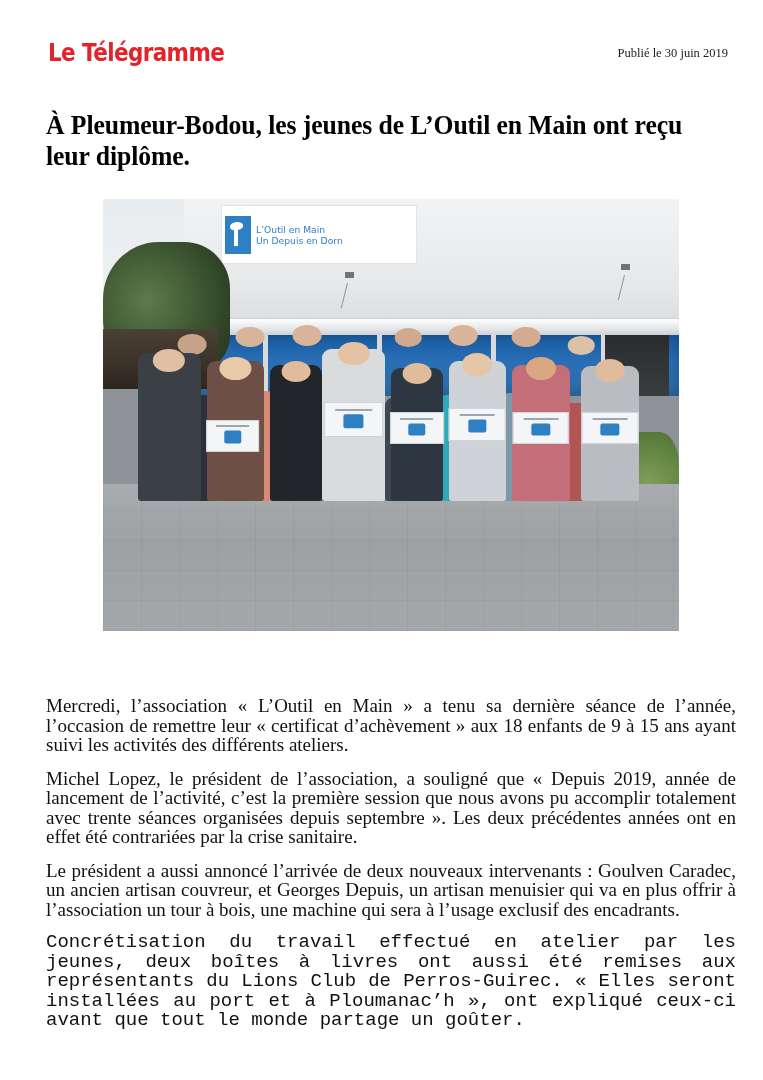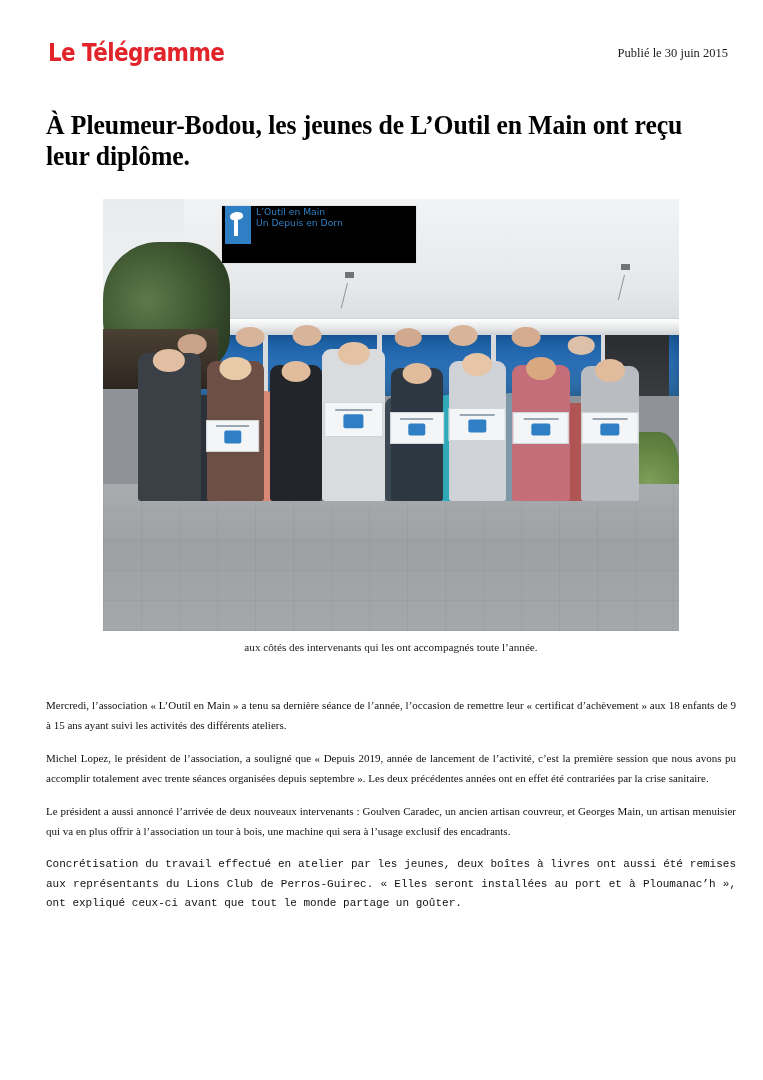--- a/index.html
+++ b/index.html
@@ -187,23 +187,24 @@
     width: 64%; height: 2px;
     background: #9aa6b2;
   }
   
   .ph-sign {
     position: absolute;
     left: 20.5%;
     top: 1.5%;
     width: 34%;
     height: 13.5%;
-    background: #000000;
+    background: #ffffff;
     border: 1px solid #e3e5e7;
     display: flex;
+    align-items: center;
     padding: 0 3px;
     box-sizing: border-box;
   }
   .ph-sign-logo {
     width: 22px; height: 34px;
     background: #2f7fc4;
     border: 2px solid #2f7fc4;
     position: relative;
     flex: none;
     margin-right: 5px;
@@ -242,35 +243,35 @@
   
   .article-body {
     position: absolute;
     left: 46px;
     top: 690px;
     width: 690px;
   }
   .article-body p {
     margin: 0 0 14px 0;
     font-family: "Liberation Serif", "DejaVu Serif", serif;
-    font-size: 11px;
+    font-size: 19px;
     line-height: 19.5px;
     text-align: justify;
     color: #111111;
   }
   .article-body p:last-child { margin-bottom: 0; font-family: Liberation Mono, monospace; }
 </style>
 </head>
 <body>
 
 <div class="page">
 
   <div class="masthead">
     <div class="logo">Le Télégramme</div>
-    <div class="publish-date">Publié le 30 juin 2015</div>
+    <div class="publish-date">Publié le 30 juin 2019</div>
   </div>
 
   <h1 class="headline">À Pleumeur-Bodou, les jeunes de L’Outil en Main ont reçu leur diplôme.</h1>
 
   <figure class="photo-figure" style="margin:0;">
     <div class="photo">
 
       <div class="ph-sky"></div>
       <div class="ph-facade"></div>
 
@@ -353,24 +354,23 @@
 
         <div class="p-person" style="left:83%; width:10%; height:71%; background:#b9bcc0;"></div>
         <div class="p-head" style="left:88%; top:25%; width:5.2%; height:12%; background:#e0bb9c;"></div>
         <div class="p-cert" style="left:88%; bottom:30%; width:9.5%; height:16%;"></div>
 
         <div class="p-person" style="left:41.5%; width:0%; height:0%;"></div>
       </div>
     </div>
 
     <figcaption class="caption">
-      <div>aux côtés des intervenants qui les ont accompagnés toute l’année.</div>
     </figcaption>
   </figure>
 
   <div class="article-body">
     <p>Mercredi, l’association « L’Outil en Main » a tenu sa dernière séance de l’année, l’occasion de remettre leur « certificat d’achèvement » aux 18 enfants de 9 à 15 ans ayant suivi les activités des différents ateliers.</p>
     <p>Michel Lopez, le président de l’association, a souligné que « Depuis 2019, année de lancement de l’activité, c’est la première session que nous avons pu accomplir totalement avec trente séances organisées depuis septembre ». Les deux précédentes années ont en effet été contrariées par la crise sanitaire.</p>
-    <p>Le président a aussi annoncé l’arrivée de deux nouveaux intervenants : Goulven Caradec, un ancien artisan couvreur, et Georges Main, un artisan menuisier qui va en plus offrir à l’association un tour à bois, une machine qui sera à l’usage exclusif des encadrants.</p>
+    <p>Le président a aussi annoncé l’arrivée de deux nouveaux intervenants : Goulven Caradec, un ancien artisan couvreur, et Georges Depuis, un artisan menuisier qui va en plus offrir à l’association un tour à bois, une machine qui sera à l’usage exclusif des encadrants.</p>
     <p>Concrétisation du travail effectué en atelier par les jeunes, deux boîtes à livres ont aussi été remises aux représentants du Lions Club de Perros-Guirec. « Elles seront installées au port et à Ploumanac’h », ont expliqué ceux-ci avant que tout le monde partage un goûter.</p>
   </div>
 
 </div>
 
 </body></html>

